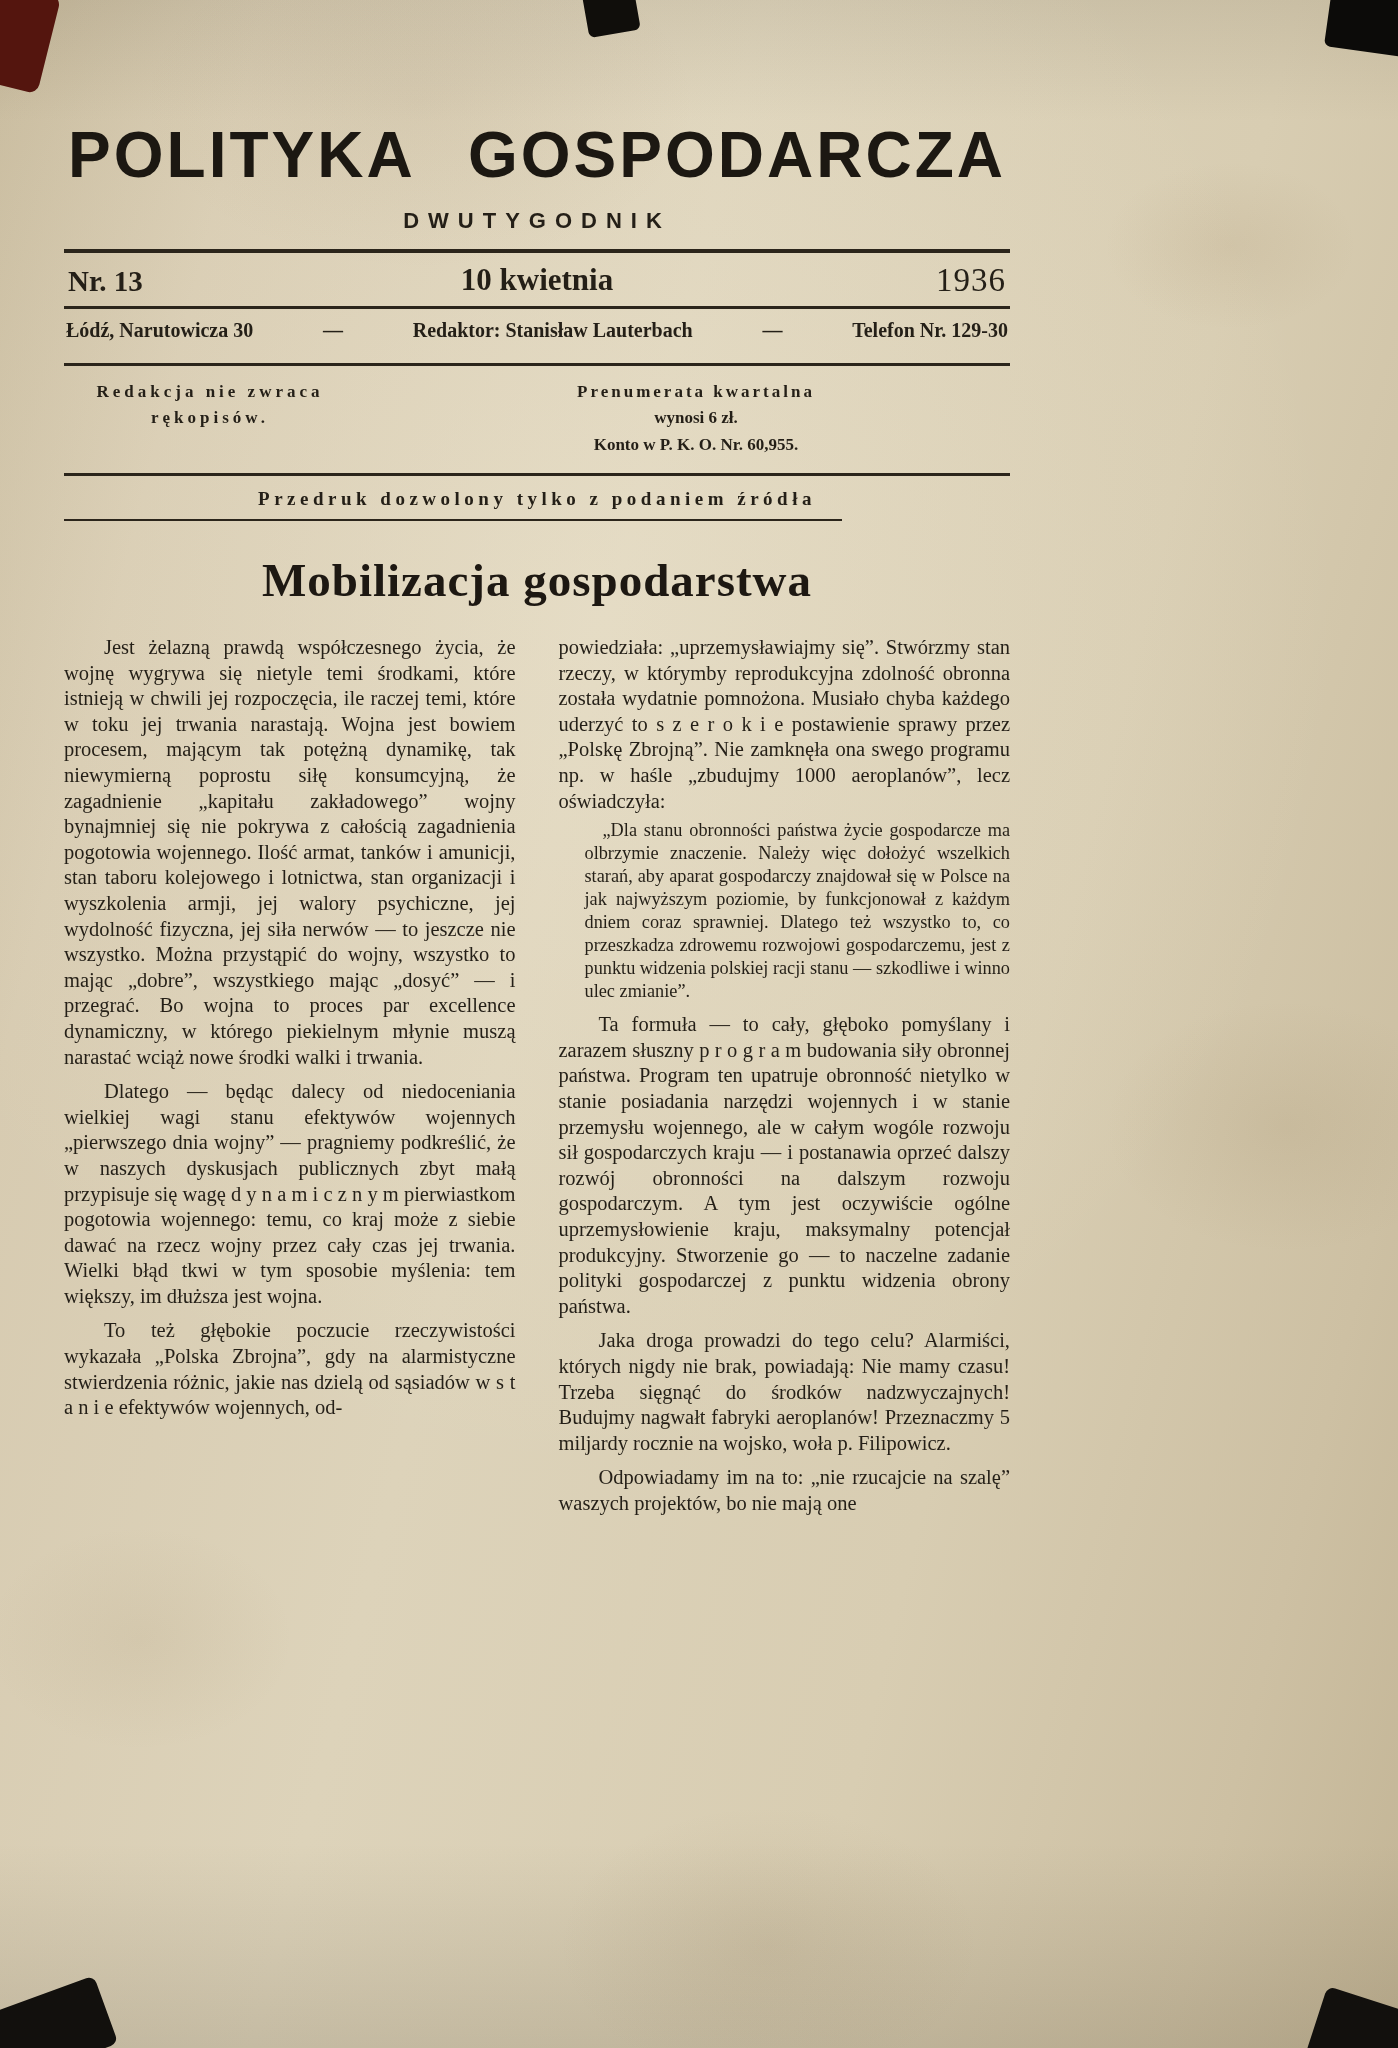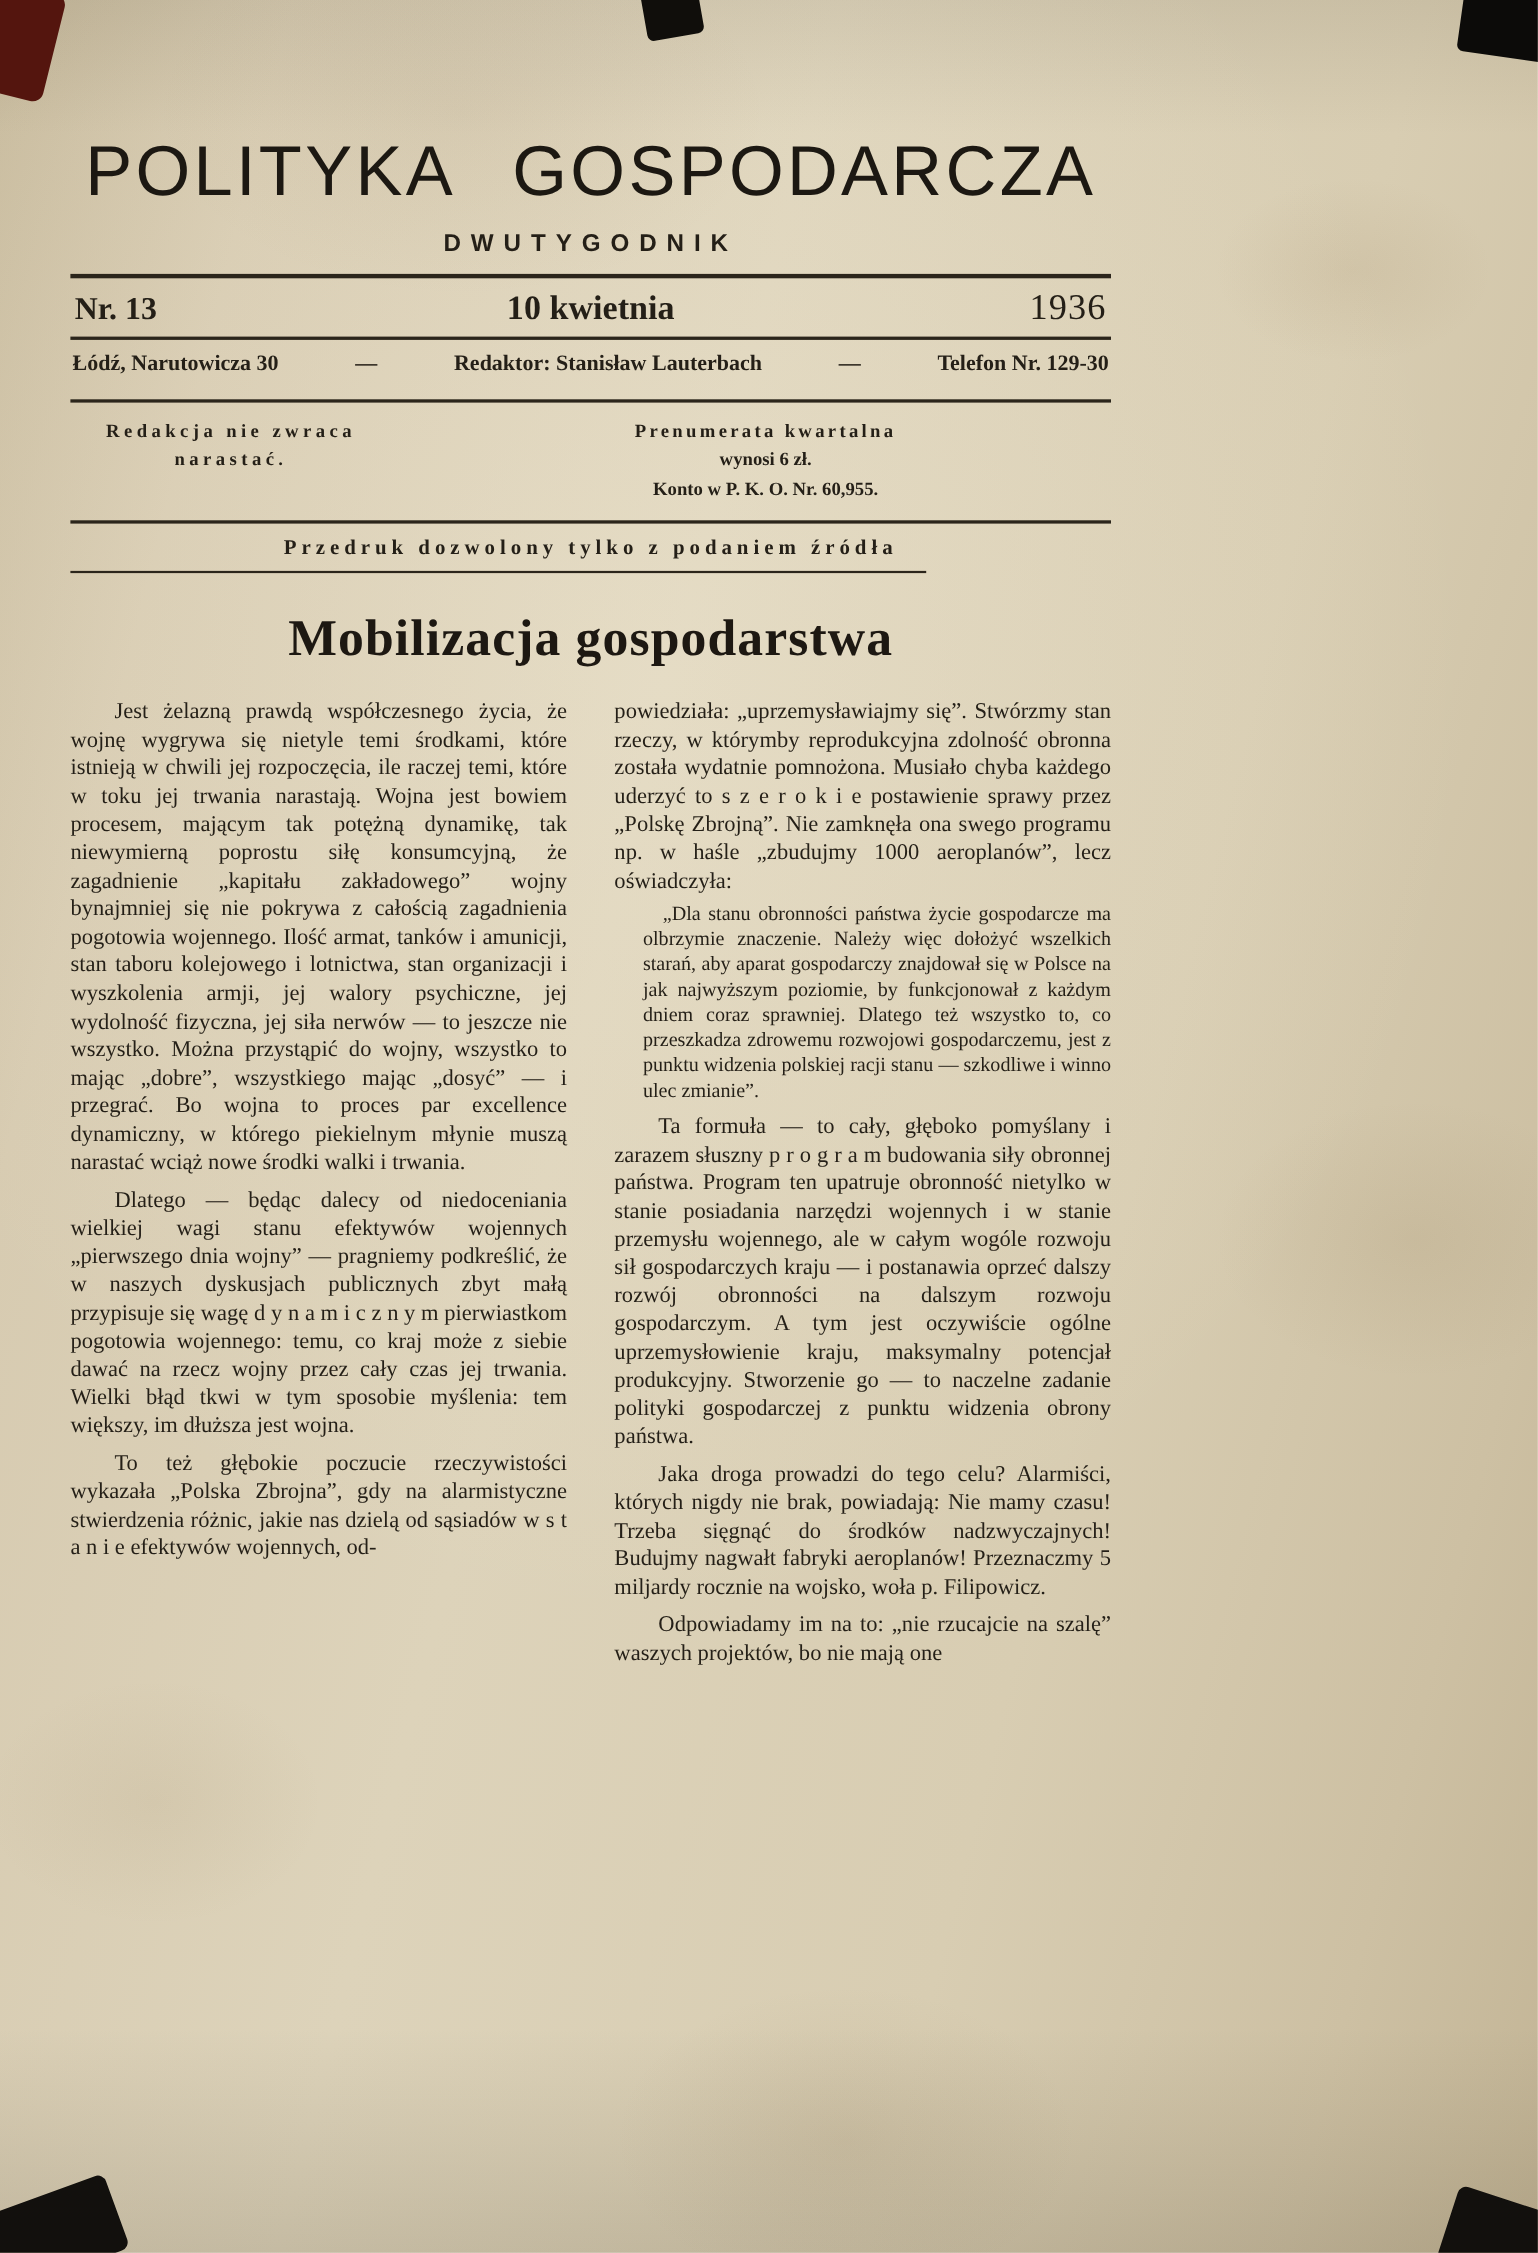--- a/index.html
+++ b/index.html
@@ -32,21 +32,21 @@
   .art-br { right: -18px; bottom: -24px; width: 102px; height: 72px; background: #12100d; transform: rotate(18deg); border-radius: 8px; }
 
   .content { position: absolute; left: 64px; top: 92px; width: 946px; }
 
   .rule { height: 3px; background: #2b251b; }
   .rule.thick { height: 4px; }
 
   .masthead-title {
     margin: 26px 0 0;
     font-family: "Liberation Sans", sans-serif;
-    font-weight: 400;
+    font-weight: 700;
     font-size: 64px;
     letter-spacing: 3px;
     word-spacing: 34px;
     text-align: center;
     white-space: nowrap;
     color: #1c1812;
   }
   .subtitle {
     margin-top: 16px;
     text-align: center;
@@ -145,21 +145,21 @@
       <span>Redaktor: Stanisław Lauterbach</span>
       <span>—</span>
       <span>Telefon Nr. 129-30</span>
     </div>
 
     <div class="rule"></div>
 
     <div class="info-row">
       <div class="info-cell info-left">
         <div>Redakcja nie zwraca</div>
-        <div>narastać.</div>
+        <div>rękopisów.</div>
       </div>
       <div class="info-cell info-right">
         <div class="ls">Prenumerata kwartalna</div>
         <div>wynosi 6 zł.</div>
         <div>Konto w P. K. O. Nr. 60,955.</div>
       </div>
     </div>
 
     <div class="rule"></div>
 

